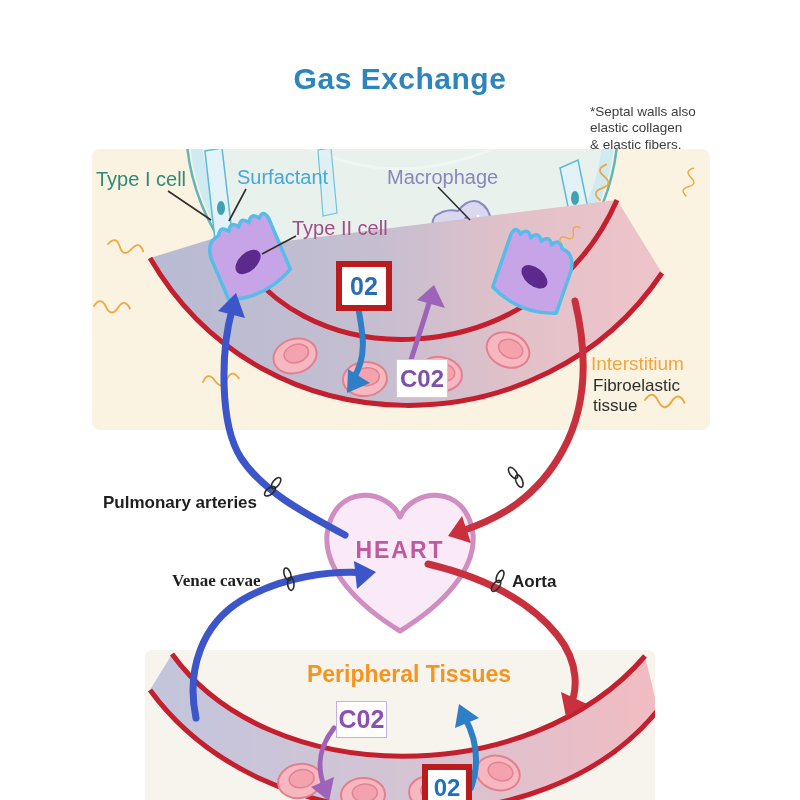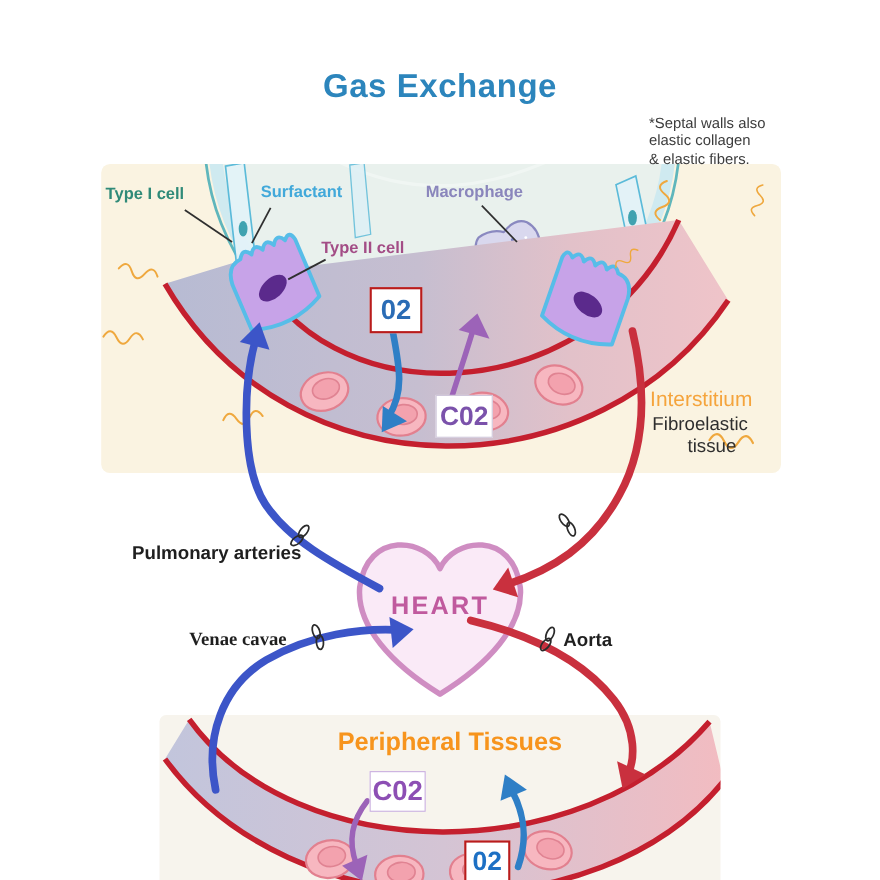--- a/index.html
+++ b/index.html
@@ -10,30 +10,30 @@
   }
   html,body{margin:0;padding:0;background:#fff;}
   #stage{position:relative;width:736px;height:800px;background:#ffffff;overflow:hidden;
          font-family:"Liberation Sans",sans-serif;margin-top:48px;}
   #art{position:absolute;left:0;top:0;}
   .txt{position:absolute;white-space:nowrap;}
   .ctr{transform:translateX(-50%);}
   .title{font-size:30px;font-weight:bold;color:var(--title_blue);letter-spacing:.5px;}
   .subtitle{font-size:23px;font-weight:bold;color:var(--subtitle_teal);}
   .note{font-size:13.5px;line-height:1.22;color:#3c3c3c;white-space:nowrap;}
-  .lbl{font-size:15px;font-weight:700;}
+  .lbl{font-size:20px;font-weight:400;}
   .type1{color:#2f8a78;} .surf{color:#42a9da;} .macro{color:#8a86bc;} .type2{color:#a34d86;}
   .interst{font-size:19px;color:#f5a43c;font-weight:500;}
   .fibro{font-size:17px;color:#2e2e2e;}
   .vessel{font-size:17px;font-weight:600;color:var(--ink);}
   .heart-lbl{font-size:23px;font-weight:bold;letter-spacing:2px;color:var(--heart_pink);}
   .periph{font-size:23px;font-weight:bold;color:#f7941d;}
   .gasbox{position:absolute;background:#fff;display:flex;align-items:center;justify-content:center;
           font-weight:bold;}
-  .o2box{border:2px solid #b91c1c;color:#2b6cb5;font-size:25px;}
+  .o2box{border:6px solid #b91c1c;color:#2b6cb5;font-size:25px;}
   .o2box.bottom{color:#1d70c4;font-size:24px;}
   .co2box{border:1.5px solid #cfc6da;color:#7b52ab;font-size:24px;}
   .co2box.bottom{border:1.5px solid #c9aede;color:#8d4fb4;font-size:25px;}
 </style>
 </head>
 <body>
 
 <div id="stage">
 
 <svg id="art" width="800" height="800" viewBox="0 0 800 800">
@@ -244,25 +244,25 @@
 <div class="txt lbl type1" style="left:96px;top:120px;">Type I cell</div>
 <div class="txt lbl surf" style="left:237px;top:118px;">Surfactant</div>
 <div class="txt lbl macro" style="left:387px;top:118px;">Macrophage</div>
 <div class="txt lbl type2" style="left:292px;top:169px;">Type II cell</div>
 
 <div class="gasbox o2box" style="left:336px;top:213px;width:44px;height:38px;">02</div>
 <div class="gasbox co2box" style="left:396px;top:311px;width:50px;height:37px;">C02</div>
 
 <div class="txt interst" style="left:591px;top:305px;">Interstitium</div>
 <div class="txt fibro" style="left:593px;top:328px;">Fibroelastic</div>
-<div class="txt fibro" style="left:625px;top:348px;">tissue</div>
+<div class="txt fibro" style="left:593px;top:348px;">tissue</div>
 
 <div class="txt ctr heart-lbl" style="left:400px;top:489px;">HEART</div>
 
-<div class="txt vessel" style="left:120px;top:445px;">Pulmonary arteries</div>
+<div class="txt vessel" style="left:103px;top:445px;">Pulmonary arteries</div>
 <div class="txt vessel" style="left:172px;top:523px;font-family:Liberation Serif, serif;">Venae cavae</div>
 <div class="txt vessel" style="left:512px;top:524px;">Aorta</div>
 
 <div class="txt ctr periph" style="left:409px;top:613px;text-align:center;">Peripheral Tissues</div>
 <div class="gasbox co2box bottom" style="left:336px;top:653px;width:49px;height:35px;">C02</div>
 <div class="gasbox o2box bottom" style="left:422px;top:716px;width:38px;height:35px;">02</div>
 
 </div>
 
 </body></html>

